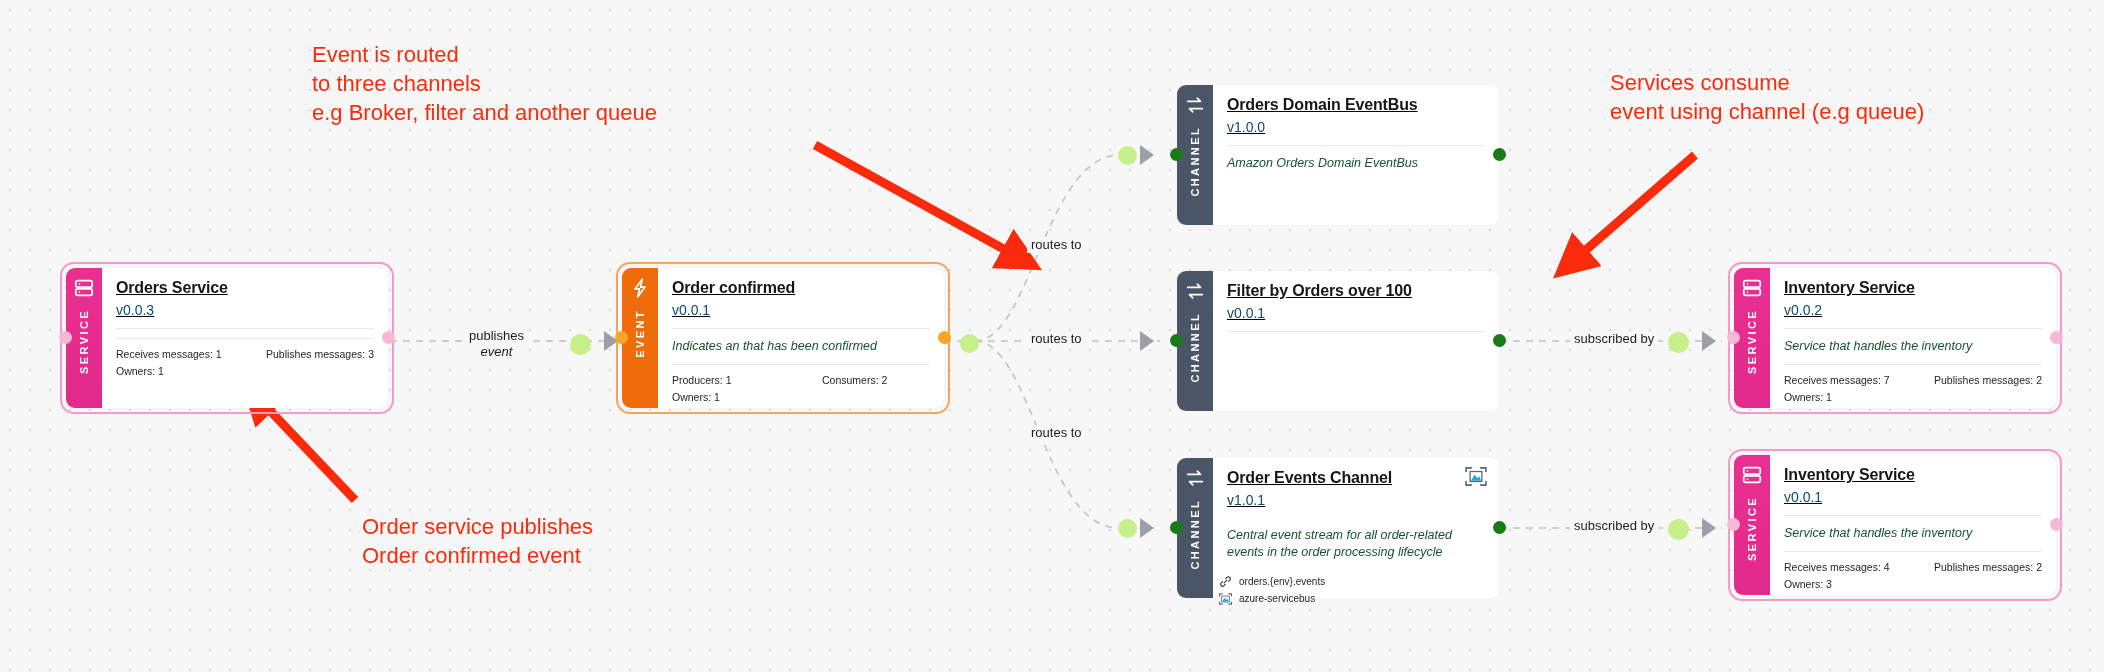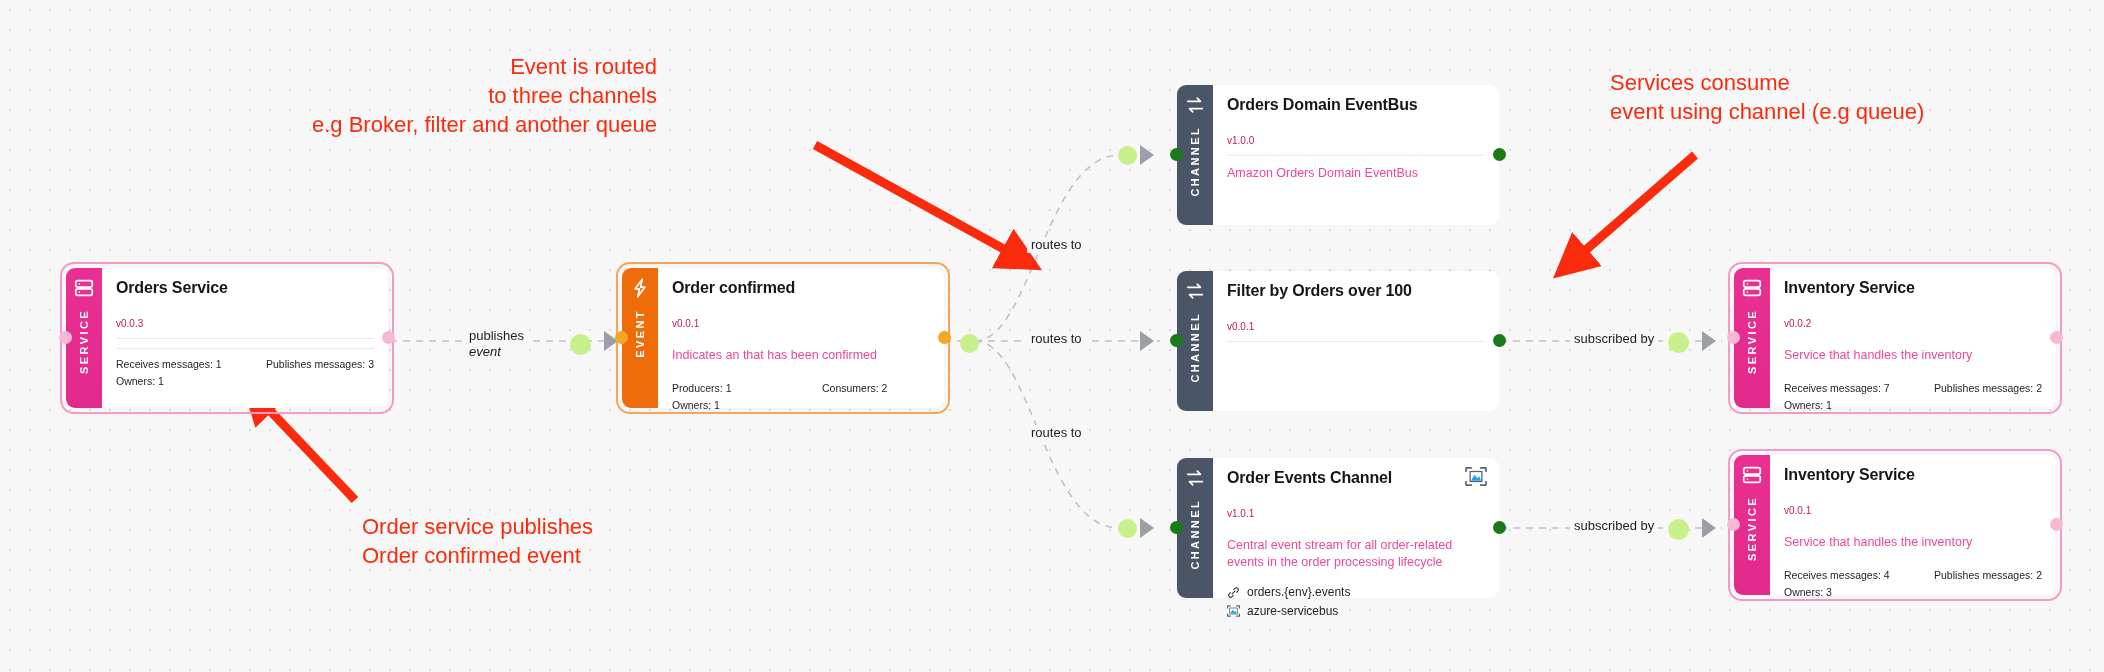--- a/index.html
+++ b/index.html
@@ -51,29 +51,29 @@
     writing-mode:vertical-rl;
     transform:rotate(180deg);
     font-size:11px; font-weight:700; letter-spacing:2.4px;
     line-height:1;
   }
   .service .rail { background:#e6298f; background:linear-gradient(180deg,#ea2f92,#e22a8c); }
   .event   .rail { background:#ef6c0b; }
   .channel .rail { background:#4a5568; }
 
   .body { flex:1 1 auto; display:flex; flex-direction:column; padding:0; min-width:0; }
-  .hdr { padding:11px 14px 0 14px; position:relative; }
+  .hdr { padding:11px 14px 0 14px; position:relative;text-decoration:underline; }
   .title { font-size:16px; font-weight:700; color:#14161a; line-height:1.15; letter-spacing:-0.15px; }
-  .ver { font-size:10px; color:#be185d; margin-top:21px; line-height:1.1; }
+  .ver { font-size:14px; color:#0c4a6e; margin-top:6px; line-height:1.1; }
   .sep { height:1px; background:#e7e8ea; margin:9px 14px 0 14px; }
-  .desc { padding:9px 14px 0 14px; font-size:12.5px; color:#ec4899; line-height:1.35; }
+  .desc { padding:9px 14px 0 14px; font-size:12.5px; color:#14532d; line-height:1.35;font-style:italic; }
   .metrics { padding:9px 14px 0 14px; font-size:10.5px; color:#22252b; }
   .metrics .row { display:flex; margin-bottom:5px; }
   .metrics .c1 { width:150px; flex:0 0 150px; }
-  .ch-meta { padding:7px 14px 0 14px; font-size:12px; color:#1d2026; }
+  .ch-meta { padding:7px 14px 0 6px; font-size:10px; color:#1d2026; }
   .ch-meta .mrow { display:flex; align-items:center; gap:7px; margin-bottom:5px; }
   .ch-meta svg { flex:0 0 auto; }
 
   .nodeimg {
     position:absolute; top:9px; right:12px;
     width:22px; height:19px;
   }
 
   
   .handle { position:absolute; border-radius:50%; }
@@ -92,20 +92,21 @@
     line-height:1.32;
     white-space:pre;
   }
   .elabel {
     position:absolute;
     font-size:13px; color:#1b1d21;
     background:#f7f7f7;
     padding:0 4px;
     line-height:1.25;
     white-space:nowrap;
+    text-align:center;
   }
   .elabel .it { font-style:italic; display:block; }
 </style>
 </head>
 <body>
 
 <div id="canvas">
 
   <svg id="edges" viewBox="0 0 2104 672">
     <g stroke="#bfc2c7" stroke-width="1.6" fill="none" stroke-dasharray="7 6">
@@ -130,21 +131,21 @@
     <defs>
       <marker id="rarrow" markerWidth="5" markerHeight="5" refX="2.2" refY="2.5" orient="auto">
         <path d="M0,0 L5,2.5 L0,5 z" fill="#fa2b0c"></path>
       </marker>
     </defs>
     <line x1="815" y1="145" x2="1020" y2="258" stroke="#fa2b0c" stroke-width="9" marker-end="url(#rarrow)"></line>
     <line x1="1695" y1="155" x2="1572" y2="262" stroke="#fa2b0c" stroke-width="9" marker-end="url(#rarrow)"></line>
     <line x1="355" y1="500" x2="258" y2="398" stroke="#fa2b0c" stroke-width="9" marker-end="url(#rarrow)"></line>
   </svg>
 
-  <div class="annot" style="left:312px; top:52px;text-align:right;">Event is routed
+  <div class="annot" style="left:312px; top:40px;">Event is routed
 to three channels
 e.g Broker, filter and another queue</div>
   <div class="annot" style="left:1610px; top:68px;">Services consume
 event using channel (e.g queue)</div>
   <div class="annot" style="left:362px; top:512px;">Order service publishes
 Order confirmed event</div>
 
   <div class="elabel" style="left:465px; top:328px;">
     <span>publishes</span>
     <span class="it">event</span>

